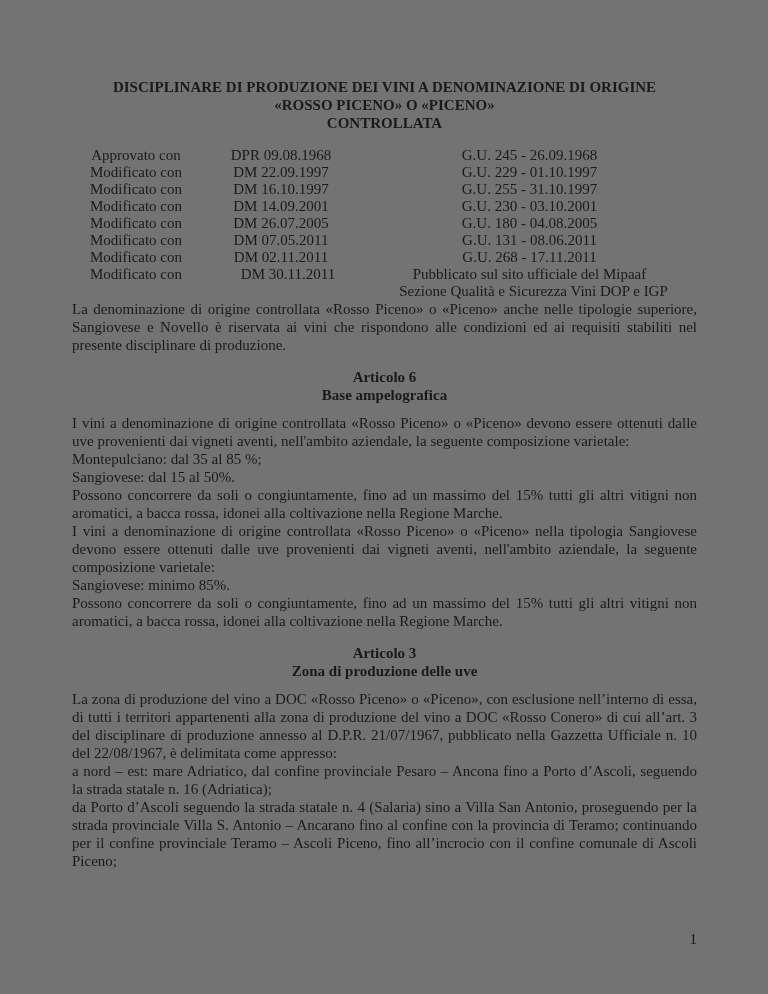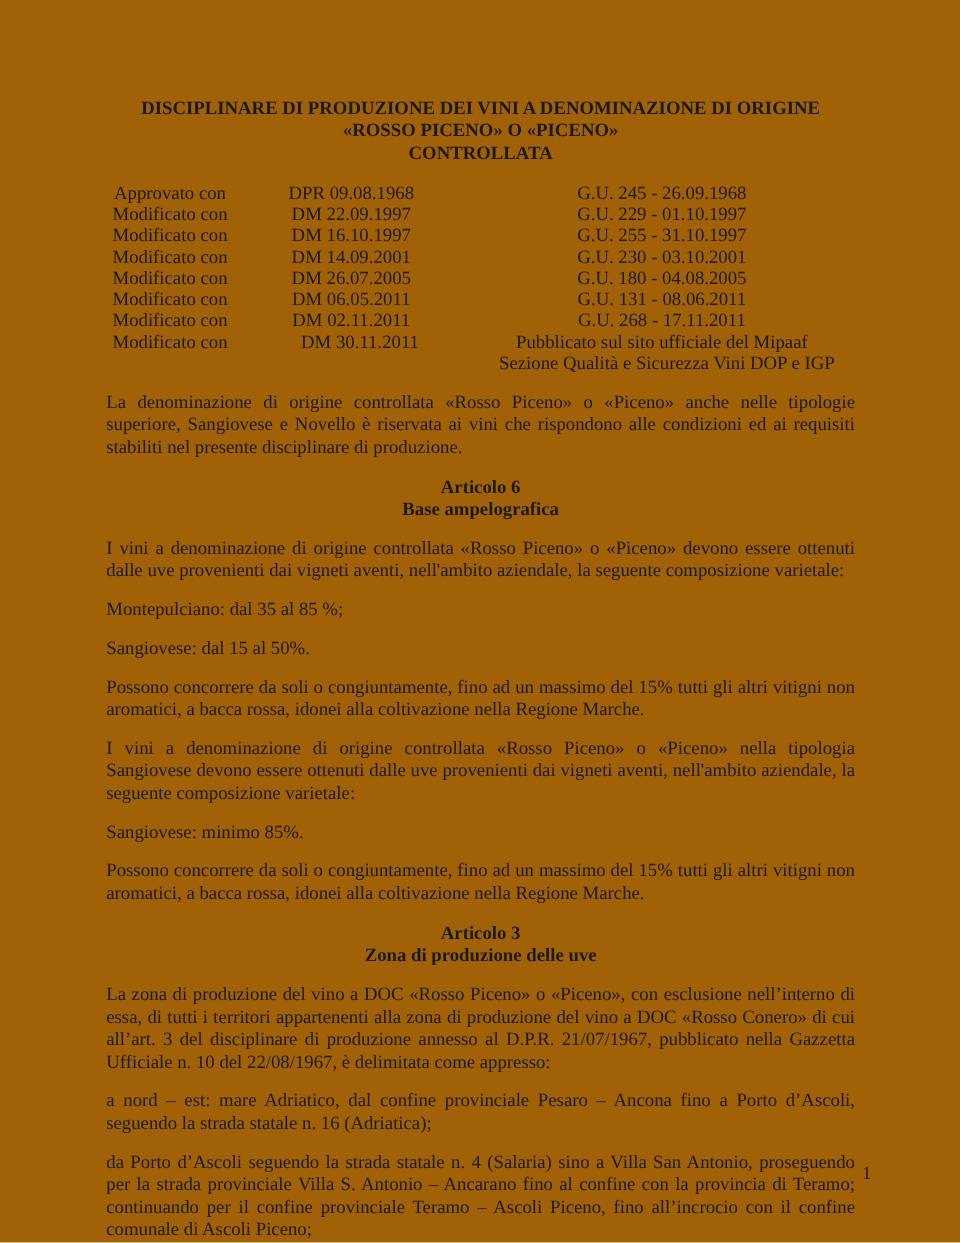--- a/index.html
+++ b/index.html
@@ -4,21 +4,21 @@
 <style>
   html, body {
     margin: 0;
     padding: 0;
     background: #ffffff;
   }
   .page {
     position: relative;
     width: 768px;
     height: 994px;
-    background: #a16207;
+    background: #737373;
     box-sizing: border-box;
     padding: 78px 71px 0 72px;
     font-family: "Liberation Serif", "DejaVu Serif", serif;
     font-size: 15px;
     color: #1a1a1a;
     overflow: hidden;
   }
   .doc-title {
     text-align: center;
     font-weight: bold;
@@ -39,21 +39,21 @@
   .ref-line2 {
     padding-left: 8px;
   }
   .art-heading {
     text-align: center;
     font-weight: bold;
     line-height: 18px;
     margin: 14px 0 10px 0;
   }
   .article p {
-    margin: 13px;
+    margin: 0;
     line-height: 18px;
     text-align: justify;
   }
   .page-number {
     position: absolute;
     top: 930px;
     right: 71px;
     line-height: 18px;
     color: #1a1a1a;
   }
@@ -90,21 +90,21 @@
       <span>DM 14.09.2001</span>
       <span>G.U. 230 - 03.10.2001</span>
     </div>
     <div class="arow">
       <span>Modificato con</span>
       <span>DM 26.07.2005</span>
       <span>G.U. 180 - 04.08.2005</span>
     </div>
     <div class="arow">
       <span>Modificato con</span>
-      <span>DM 06.05.2011</span>
+      <span>DM 07.05.2011</span>
       <span>G.U. 131 - 08.06.2011</span>
     </div>
     <div class="arow">
       <span>Modificato con</span>
       <span>DM 02.11.2011</span>
       <span>G.U. 268 - 17.11.2011</span>
     </div>
     <div class="arow">
       <span>Modificato con</span>
       <span class="c2-indent">DM 30.11.2011</span>

